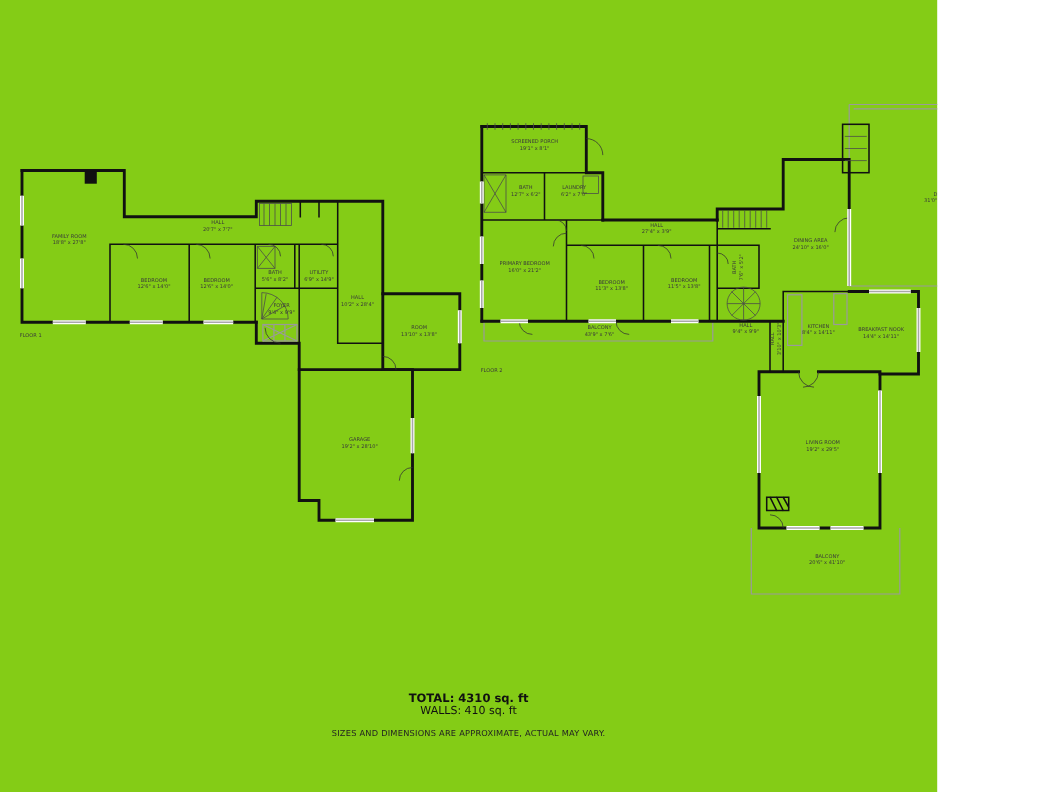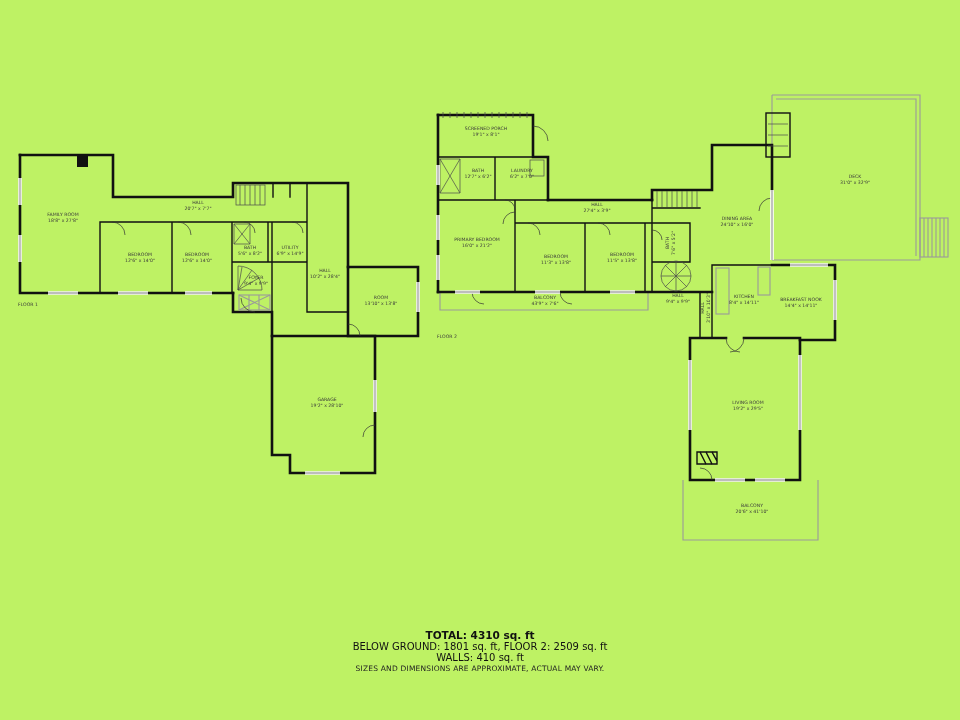--- a/index.html
+++ b/index.html
@@ -1,34 +1,34 @@
 <!DOCTYPE html>
 <html><head>
 <meta charset="utf-8">
 <style>
   html,body{margin:0;padding:0;background:#fff;}
-  .page{position:relative;width:960px;height:720px;background:#bef264;overflow:hidden;
+  .page{position:relative;width:852px;height:720px;background:#84cc16;overflow:hidden;
         font-family:"DejaVu Sans",sans-serif;}
   svg{position:absolute;left:0;top:0;}
   
   .w2{stroke:#111;stroke-width:2.6;fill:none;stroke-linecap:square;}
   .w1{stroke:#111;stroke-width:1.4;fill:none;stroke-linecap:square;}
   .wt{stroke:#4a4a4a;stroke-width:0.7;fill:none;}
   .arc{stroke:#333;stroke-width:0.7;fill:none;}
   .g1{stroke:#9a9a9a;stroke-width:1.1;fill:none;}
   .mask{stroke:#ffffff;stroke-width:3.6;fill:none;}
   .win{stroke:#a8a8a8;stroke-width:1.4;fill:none;}
   .solid{fill:#111;stroke:none;}
   .lbl{font-family:"DejaVu Sans",sans-serif;font-size:4.6px;fill:#3a3a3a;text-anchor:middle;}
   .flab{font-family:"DejaVu Sans",sans-serif;font-size:4.6px;fill:#3a3a3a;text-anchor:start;}
   
   .summary{position:absolute;left:0;right:0;top:629px;text-align:center;color:#111;}
   .summary .total{font-weight:bold;font-size:10.5px;line-height:12px;}
   .summary .line{font-size:10px;line-height:11.3px;}
-  .summary .disclaimer{font-size:7.5px;color:#222;margin-top:0;letter-spacing:0.2px;}
+  .summary .disclaimer{font-size:7.5px;color:#222;margin-top:10px;letter-spacing:0.2px;}
 </style>
 </head>
 <body>
 
 <div class="page">
 <svg width="960" height="720" viewBox="0 0 960 720">
 
   <g>
 
     <path class="w2" d="M20,155 H113 V197 H233 V183 H348 V267"></path>
@@ -185,17 +185,16 @@
     <text class="lbl" x="748" y="404">LIVING ROOM</text>
     <text class="lbl" x="748" y="410">19'2" x 29'5"</text>
     <text class="lbl" x="752" y="507">BALCONY</text>
     <text class="lbl" x="752" y="513">20'6" x 41'10"</text>
     <text class="flab" x="437" y="338">FLOOR 2</text>
   </g>
 </svg>
 
 <div class="summary">
   <div class="total">TOTAL: 4310 sq. ft</div>
-  <div class="line">BELOW GROUND: 1801 sq. ft, FLOOR 2: 2509 sq. ft</div>
   <div class="line">WALLS: 410 sq. ft</div>
   <div class="disclaimer">SIZES AND DIMENSIONS ARE APPROXIMATE, ACTUAL MAY VARY.</div>
 </div>
 </div>
 
 </body></html>

